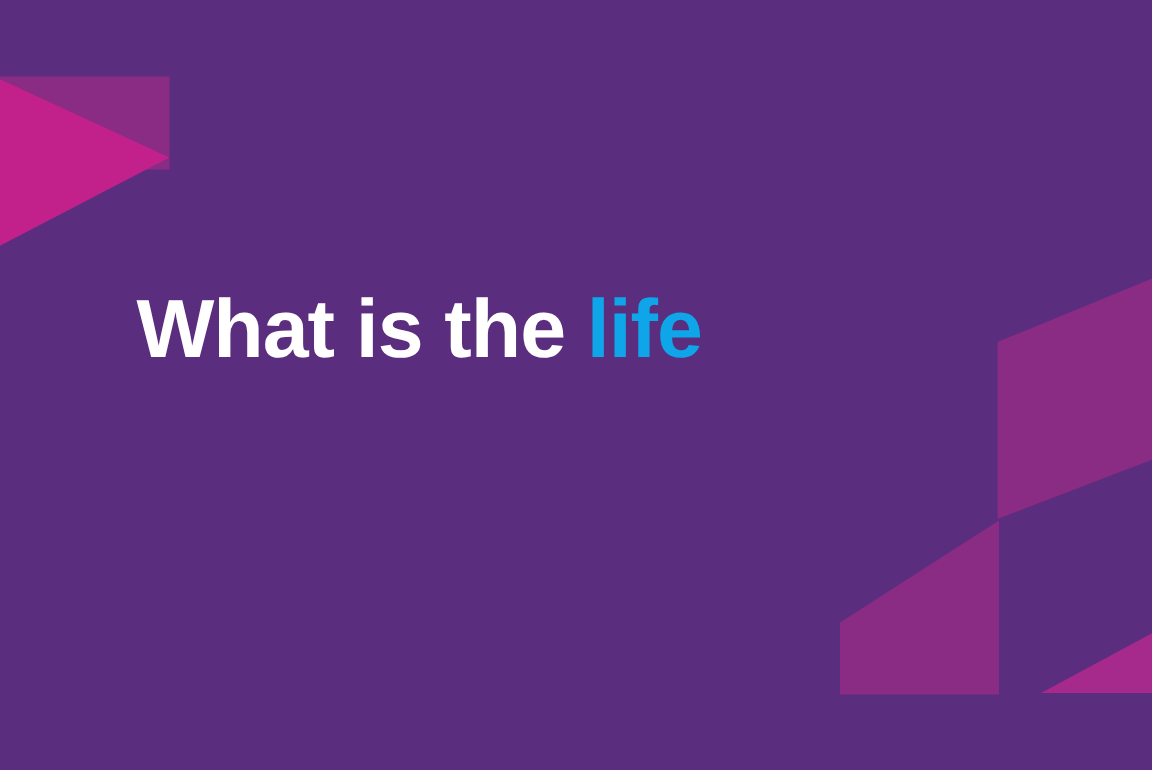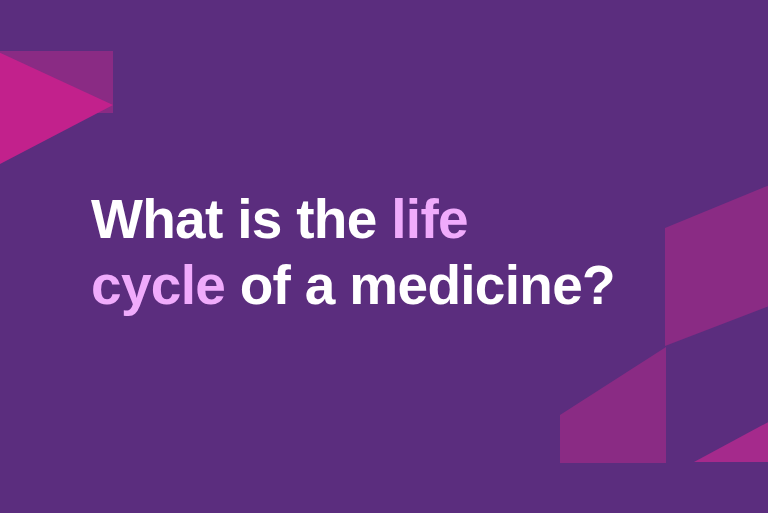--- a/index.html
+++ b/index.html
@@ -33,21 +33,21 @@
   }
   .headline {
     font-family:"Liberation Sans", sans-serif;
     font-weight:bold;
     font-size:55px;
     line-height:66px;
     letter-spacing:-0.7px;
     color:#ffffff;
     white-space:pre-wrap;
   }
-  .accent { color:#f0abfc; }
+  .accent { color:#0ea5e9; }
   .line { display:block; }
 </style>
 </head>
 <body>
 
 <div class="slide">
 
   <svg class="deco-layer" viewBox="0 0 768 513" preserveAspectRatio="none">
 
     <rect x="0" y="0" width="768" height="513" fill="#5b2d7e"></rect>
@@ -57,16 +57,16 @@
     <polygon points="-4,51 113,105 -4,166" fill="#c2218c"></polygon>
 
     <polygon points="665,228 772,184 772,305 665,346" fill="#8a2b84"></polygon>
 
     <polygon points="560,415 666,347 666,463 560,463" fill="#8a2b84"></polygon>
 
     <polygon points="694,462 772,420 772,462" fill="#a52a8c"></polygon>
   </svg>
 
   <div class="headline-wrap">
-    <h1 class="headline"><span class="line"><span>What is the </span><span class="accent">life</span></span><span class="line"><span class="accent">cycle</span><span> of a medicine?</span></span></h1>
+    <h1 class="headline"><span class="line"><span>What is the </span><span class="accent">life</span></span></h1>
   </div>
 
 </div>
 
 </body></html>

